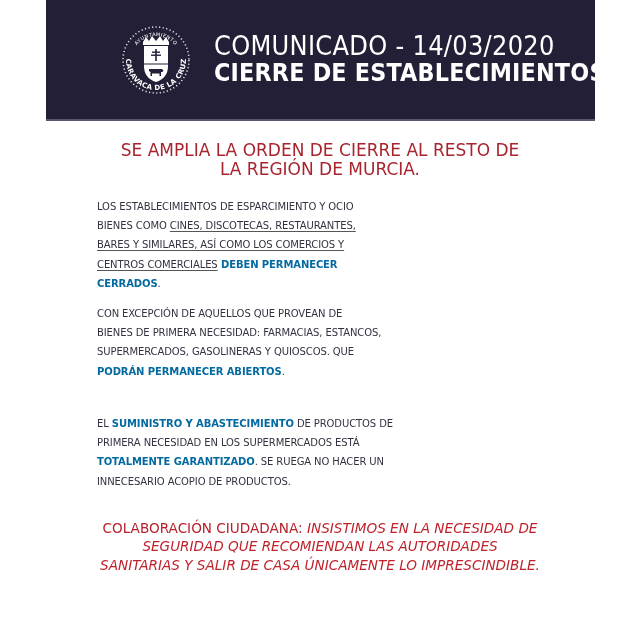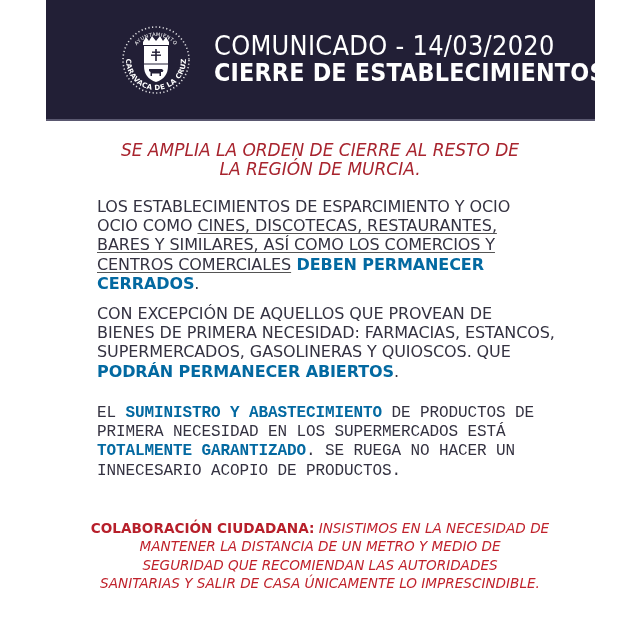--- a/index.html
+++ b/index.html
@@ -24,38 +24,37 @@
   .title-2 {
     position: absolute; left: 168px; top: 59px;
     font-size: 24px; font-weight: bold; color: #ffffff; white-space: nowrap;
     font-family: "DejaVu Sans", sans-serif; letter-spacing: 0.2px;
     transform: scaleX(0.93); transform-origin: left top;
   }
   .headline {
     position: absolute; left: 60px; width: 520px; top: 141px;
     text-align: center; color: #a8242e; font-size: 17px; line-height: 19px;
     font-family: "DejaVu Sans", sans-serif;
-    font-style: italic;
   }
   .para {
     position: absolute; left: 97px; width: 470px;
-    color: #343241; font-size: 16px; line-height: 19.2px;
+    color: #343241; font-size: 10px; line-height: 19.2px;
     font-family: "DejaVu Sans", sans-serif; letter-spacing: -0.1px;
   }
   .para b { color: #0369a1; font-weight: bold; }
   .para u { text-decoration-color: #555; text-underline-offset: 2px; }
   .p1 { top: 197px; }
   .p2 { top: 304px; }
-  .p3 { top: 404px; font-family: Liberation Mono, monospace; }
+  .p3 { top: 414px; }
   .footer {
     position: absolute; left: 60px; width: 520px; top: 519px;
     text-align: center; color: #c0222c; font-size: 13.6px; line-height: 18.4px;
     font-family: "DejaVu Sans", sans-serif; font-style: italic;
   }
-  .footer b { font-style: normal; font-weight: bold; color: #b71f2a; }
+  .footer b { font-style: normal; font-weight: normal; color: #b71f2a; }
 </style>
 </head>
 <body>
 
 <div class="banner">
   <svg class="logo" viewBox="0 0 76 76">
     <defs>
       <path id="arcTop" d="M14,38 A24,24 0 0 1 62,38"></path>
       <path id="arcBot" d="M8,38 A30,30 0 0 0 68,38"></path>
     </defs>
@@ -84,21 +83,21 @@
   <div class="title-2">CIERRE DE ESTABLECIMIENTOS</div>
 </div>
 
 <div class="headline">
   <div>SE AMPLIA LA ORDEN DE CIERRE AL RESTO DE</div>
   <div>LA REGIÓN DE MURCIA.</div>
 </div>
 
 <div class="para p1">
   <div>LOS ESTABLECIMIENTOS DE ESPARCIMIENTO Y OCIO</div>
-  <div><span>OCIO COMO </span><u>CINES, DISCOTECAS, RESTAURANTES,</u></div>
+  <div><span>BIENES COMO </span><u>CINES, DISCOTECAS, RESTAURANTES,</u></div>
   <div><u>BARES Y SIMILARES, ASÍ COMO LOS COMERCIOS Y</u></div>
   <div><u>CENTROS COMERCIALES</u><b> DEBEN PERMANECER</b></div>
   <div><b>CERRADOS</b><span>.</span></div>
 </div>
 
 <div class="para p2">
   <div>CON EXCEPCIÓN DE AQUELLOS QUE PROVEAN DE</div>
   <div>BIENES DE PRIMERA NECESIDAD: FARMACIAS, ESTANCOS,</div>
   <div>SUPERMERCADOS, GASOLINERAS Y QUIOSCOS. QUE</div>
   <div><b>PODRÁN PERMANECER ABIERTOS</b><span>.</span></div>
@@ -106,16 +105,15 @@
 
 <div class="para p3">
   <div><span>EL </span><b>SUMINISTRO Y ABASTECIMIENTO</b><span> DE PRODUCTOS DE</span></div>
   <div>PRIMERA NECESIDAD EN LOS SUPERMERCADOS ESTÁ</div>
   <div><b>TOTALMENTE GARANTIZADO</b><span>. SE RUEGA NO HACER UN</span></div>
   <div>INNECESARIO ACOPIO DE PRODUCTOS.</div>
 </div>
 
 <div class="footer">
   <div><b>COLABORACIÓN CIUDADANA:</b><span> INSISTIMOS EN LA NECESIDAD DE</span></div>
-  <div>MANTENER LA DISTANCIA DE UN METRO Y MEDIO DE</div>
   <div>SEGURIDAD QUE RECOMIENDAN LAS AUTORIDADES</div>
   <div>SANITARIAS Y SALIR DE CASA ÚNICAMENTE LO IMPRESCINDIBLE.</div>
 </div>
 
 </body></html>

